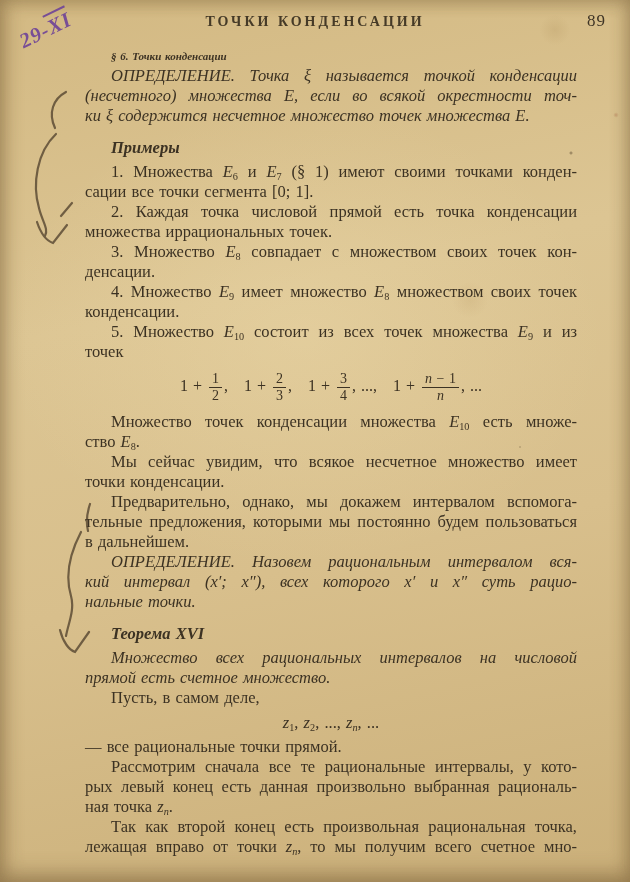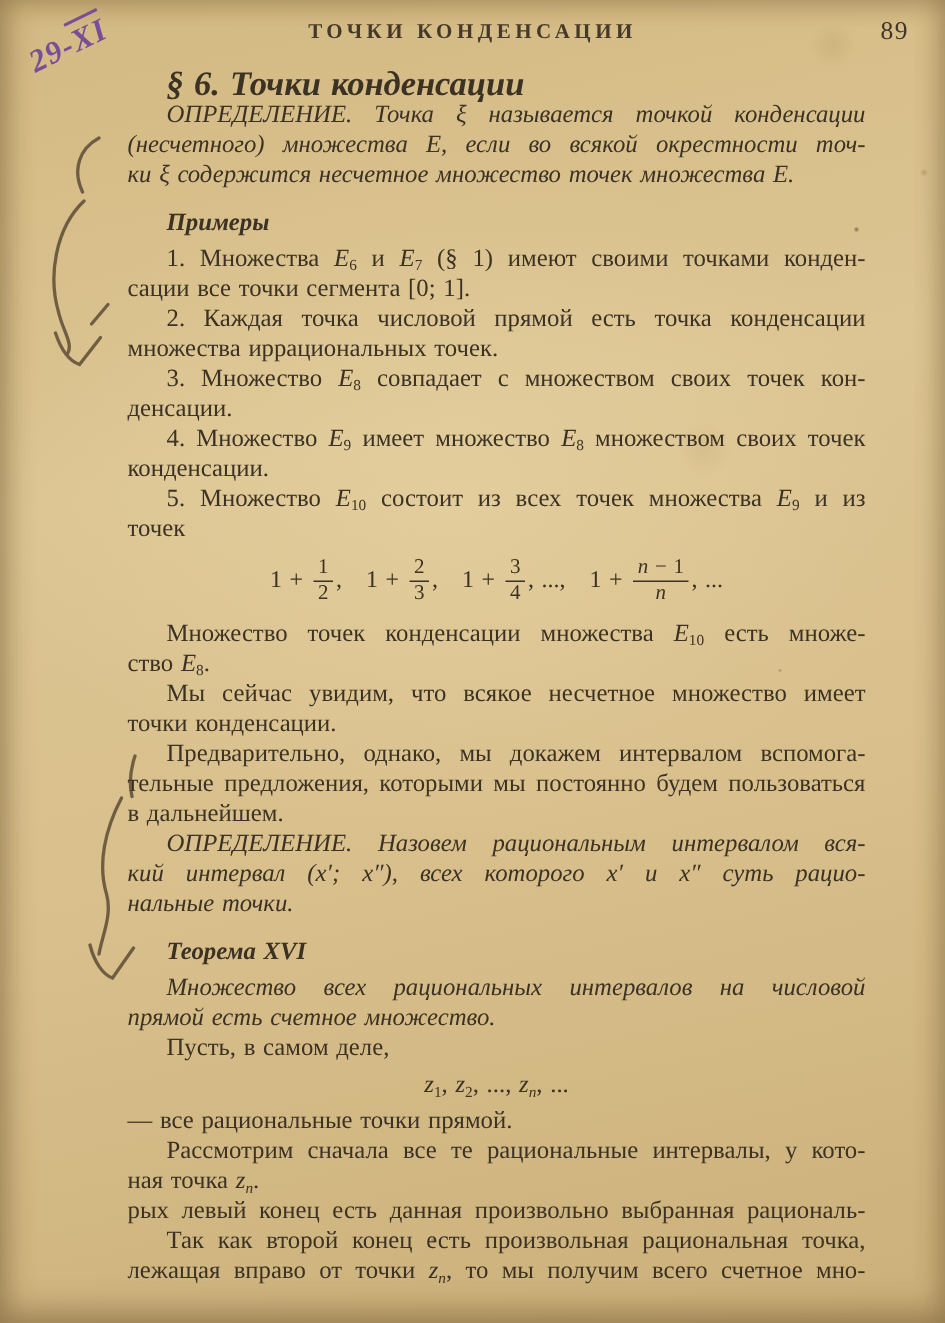--- a/index.html
+++ b/index.html
@@ -45,21 +45,21 @@
   .textcol{
     position:absolute;left:85px;top:46px;width:492px;
     font-size:16.5px;line-height:20px;
     word-spacing:1px;
   }
   .ln{min-height:20px;}
   .ind{text-indent:26px;}
   .j{text-align:justify;text-align-last:justify;}
   .it{font-style:italic;}
   .bi{font-style:italic;font-weight:bold;}
-  .h{font-size:23px;}
+  .h{font-size:11px;}
   .ctr{text-align:center;text-align-last:center;}
   .f{margin:9px 0 8px;font-size:16px;}
   .f2{margin:5px 0 4px;}
   .g4{}.g6{margin-top:4px;}.g10{margin-top:12px;}
   sub{font-size:.62em;vertical-align:-.32em;line-height:0;}
   .frac{display:inline-block;vertical-align:middle;text-align:center;margin:0 2px;}
   .frac .num{display:block;font-size:14px;line-height:1.15;padding:0 3px;border-bottom:1px solid #3c3223;}
   .frac .den{display:block;font-size:14px;line-height:1.15;}
   .penmark{position:absolute;pointer-events:none;}
   .penmark path{stroke:#55452f;fill:none;stroke-width:2.2;stroke-linecap:round;opacity:.8;}
@@ -115,19 +115,19 @@
       <div class="ln it ind j">ОПРЕДЕЛЕНИЕ. Назовем рациональным интервалом вся-</div>
       <div class="ln it j">кий интервал (x′; x″), всех которого x′ и x″ суть рацио-</div>
       <div class="ln it">нальные точки.</div>
       <div class="ln bi ind g10">Теорема XVI</div>
       <div class="ln it ind j g6">Множество всех рациональных интервалов на числовой</div>
       <div class="ln it">прямой есть счетное множество.</div>
       <div class="ln ind">Пусть, в самом деле,</div>
       <div class="ln ctr f2"><i>z</i><sub>1</sub>, <i>z</i><sub>2</sub>, ..., <i>z</i><sub><i>n</i></sub>, ...</div>
       <div class="ln ">— все рациональные точки прямой.</div>
       <div class="ln ind j">Рассмотрим сначала все те рациональные интервалы, у кото-</div>
+      <div class="ln j">рых левый конец есть данная произвольно выбранная рациональ-</div>
       <div class="ln ">ная точка <i>z</i><sub><i>n</i></sub>.</div>
-      <div class="ln j">рых левый конец есть данная произвольно выбранная рациональ-</div>
       <div class="ln ind j">Так как второй конец есть произвольная рациональная точка,</div>
       <div class="ln j">лежащая вправо от точки <i>z</i><sub><i>n</i></sub>, то мы получим всего счетное мно-</div>
     </div>
 
 </div>
 
 </body></html>

